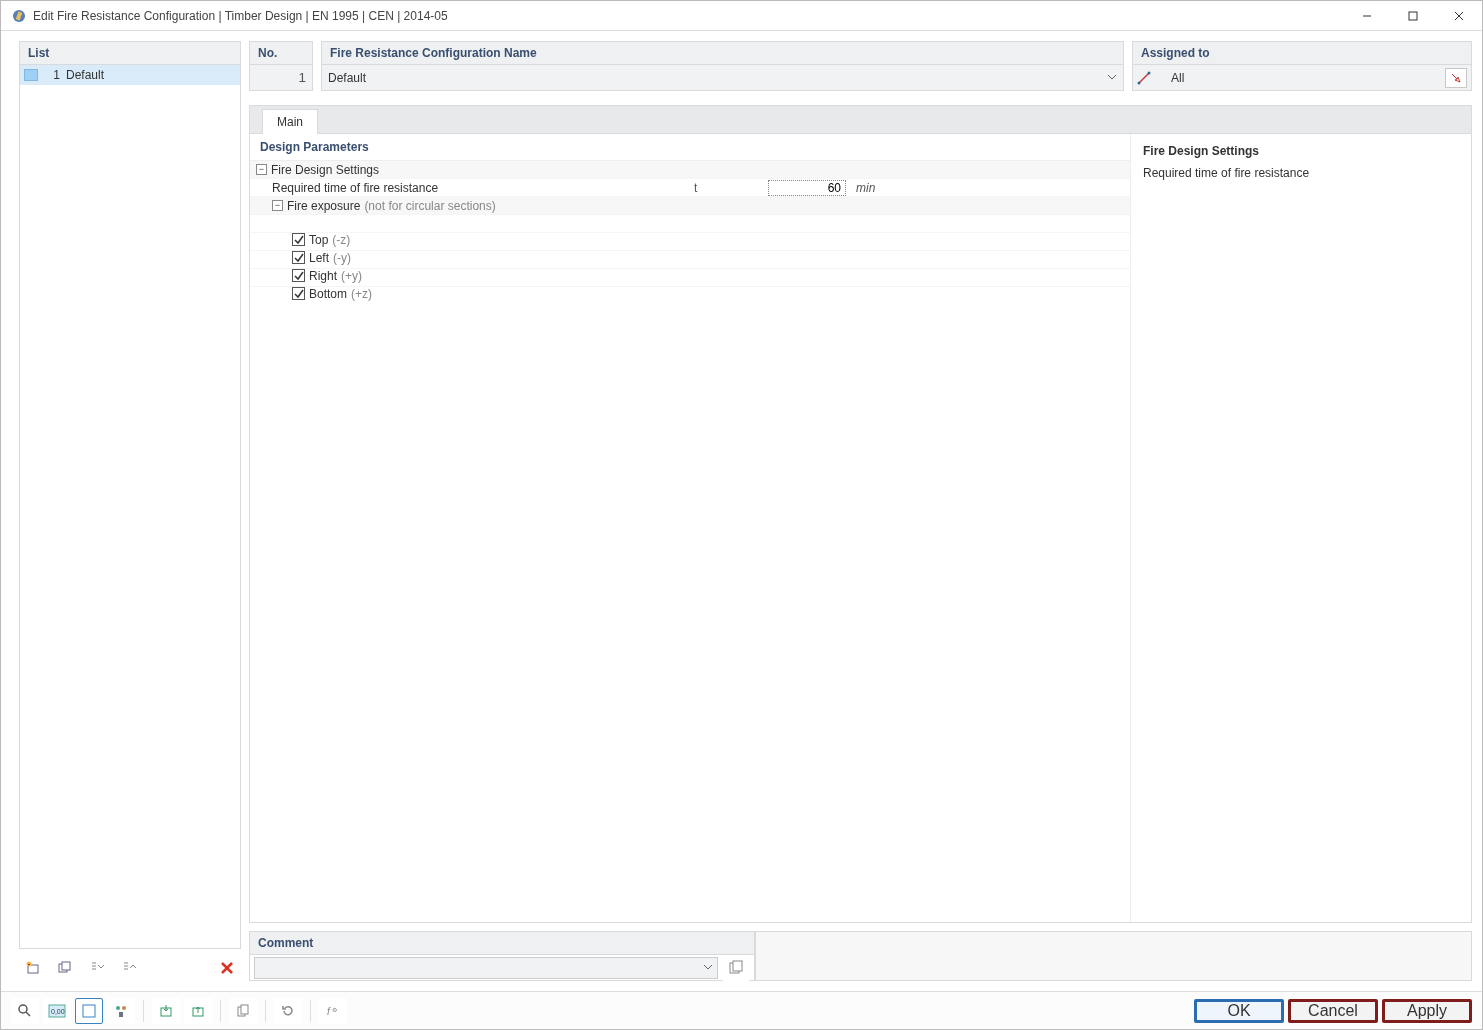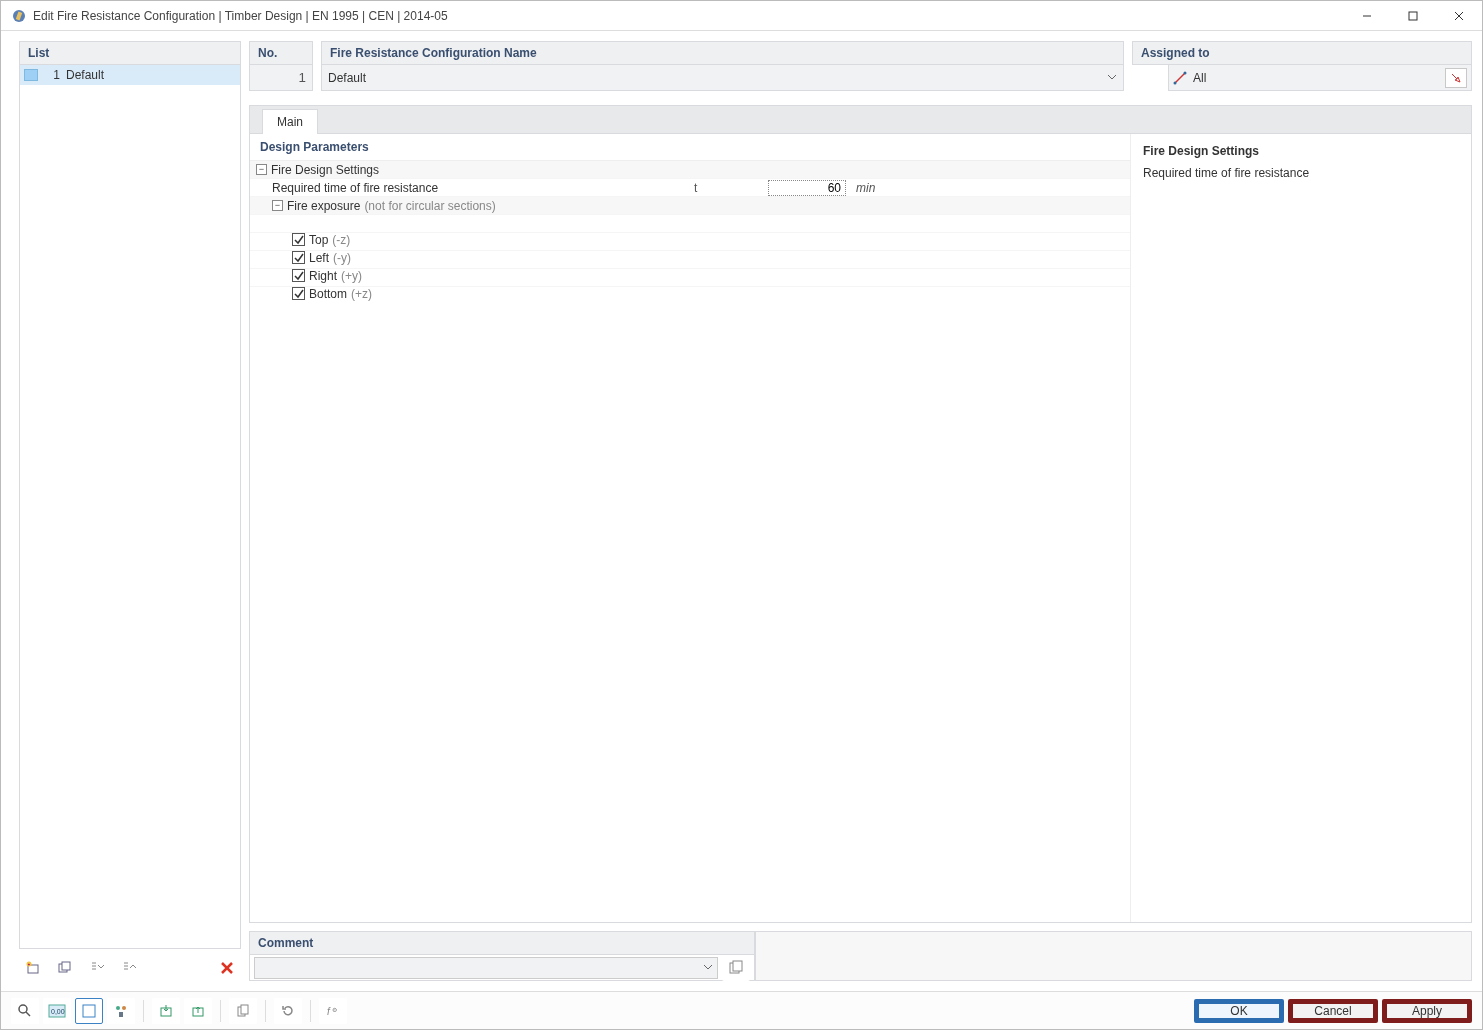--- a/index.html
+++ b/index.html
@@ -266,22 +266,21 @@
   flex-direction: column;
 }
 .assigned-body {
   border: 1px solid #d8dadd;
   border-top: none;
   background: #f1f2f4;
   height: 26px;
   display: flex;
   align-items: center;
   padding: 0 4px;
-  gap: 6px;
-  margin-left: 36px;
+  gap: 20px;
 }
 .assigned-body .all-icon {
   width: 14px; height: 14px;
 }
 .assigned-body .pick-btn {
   margin-left: auto;
   width: 22px; height: 20px;
   border: 1px solid #c8c8c8;
   background: #fff;
   display: flex; align-items: center; justify-content: center;
@@ -329,24 +328,24 @@
   gap: 4px;
   background: #fcfcfc;
 }
 .bottom-bar .group-sep {
   width: 1px; height: 22px; background: #ddd; margin: 0 4px;
 }
 .bottom-bar .spacer { flex: 1; }
 .btn {
   min-width: 90px;
   height: 24px;
-  border: 5px solid #7f1d1d;
+  border: 3px solid #7f1d1d;
   background: #f3f3f3;
   display: flex; align-items: center; justify-content: center;
-  font-size: 12px;
+  font-size: 16px;
   border-radius: 2px;
 }
 .btn.primary { border-color: #2b6cb0; background: #eef5fc; }
 
 .chev svg, .app-icon svg, .all-icon svg, .pick-btn svg { display: block; }
 </style>
 </head>
 <body>
 
 <div class="window">

